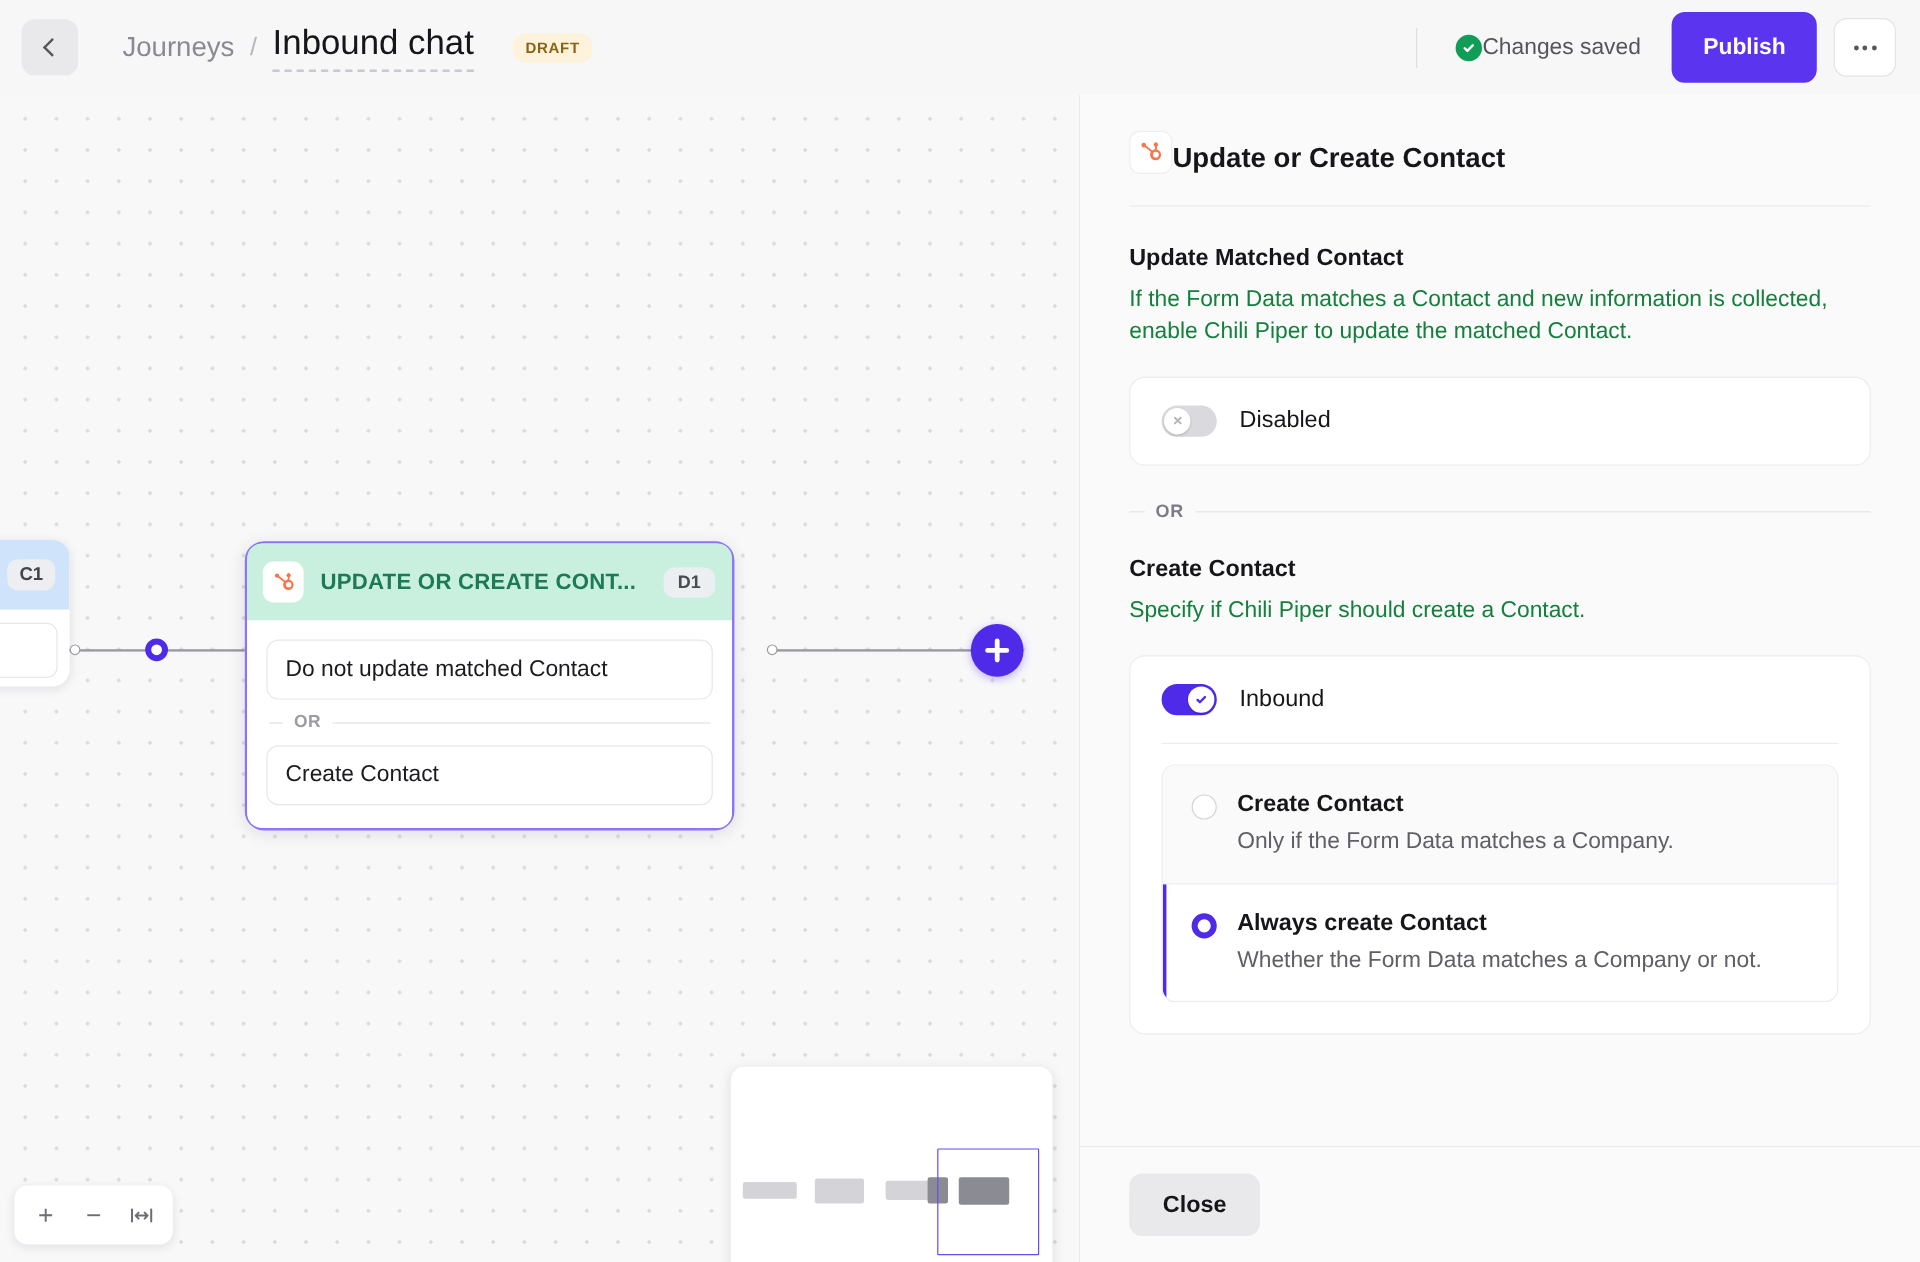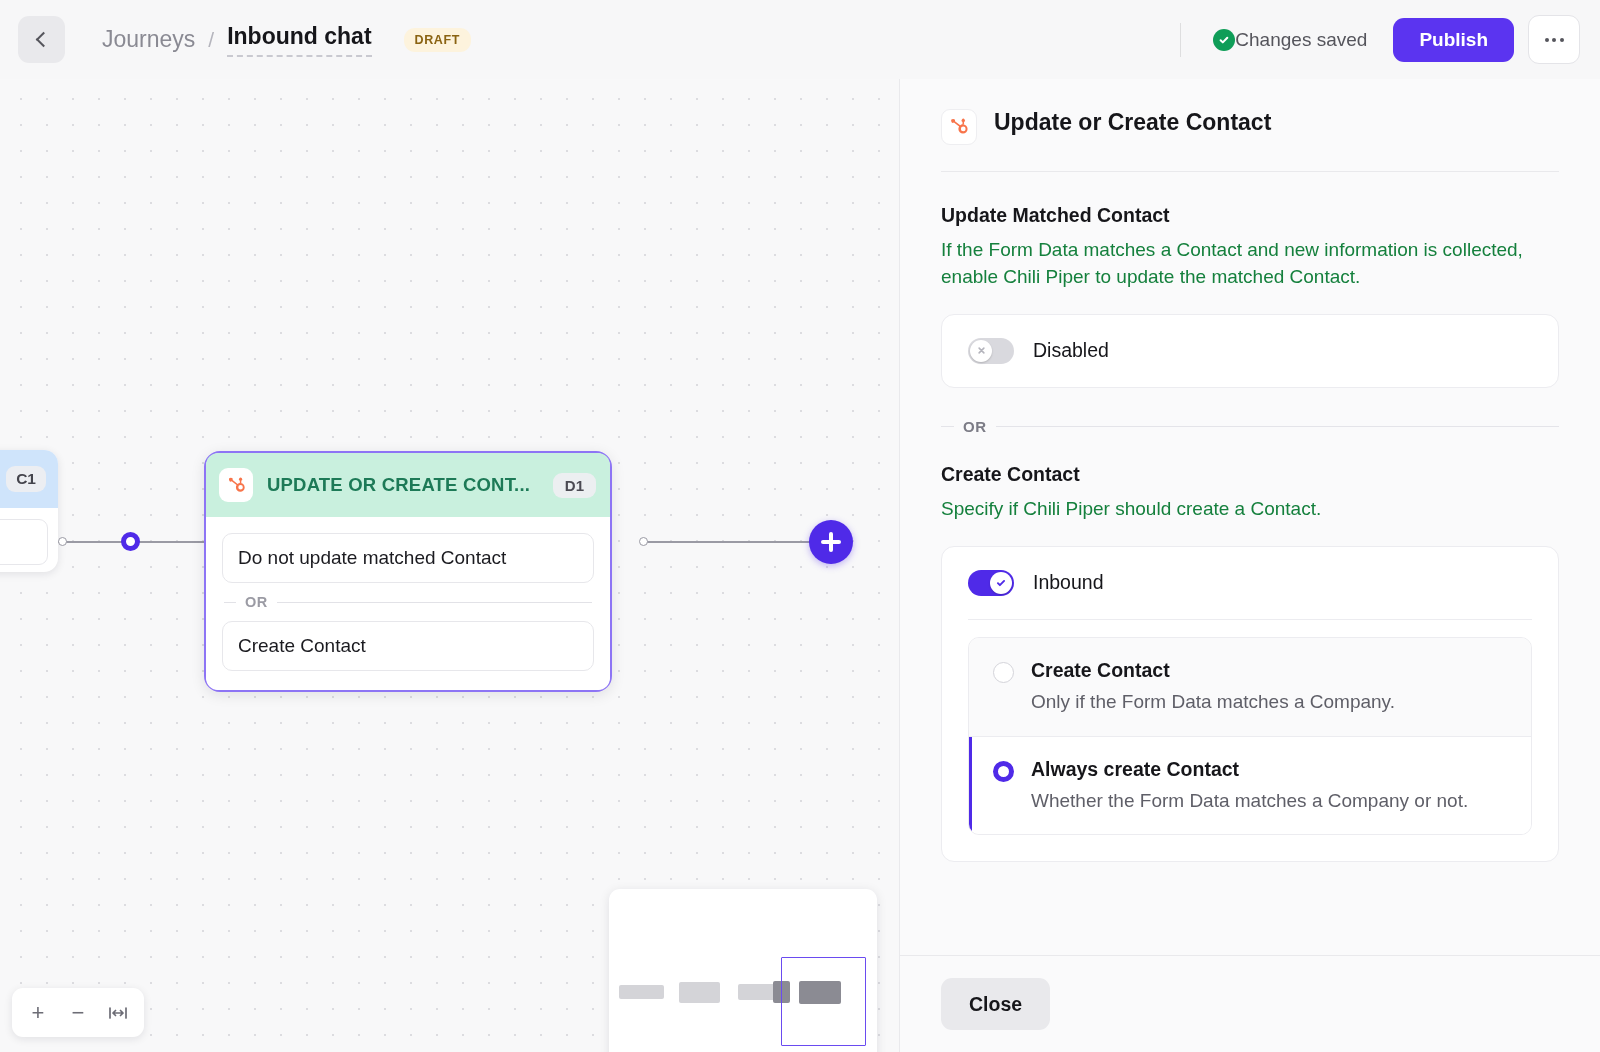--- a/index.html
+++ b/index.html
@@ -24,40 +24,40 @@
     background: #e9e9ec; border: none;
     display: flex; align-items: center; justify-content: center;
     cursor: pointer; flex: 0 0 auto;
   }
   .chev { width: 11px; height: 11px; border-left: 2.2px solid #55555c; border-bottom: 2.2px solid #55555c;
           transform: rotate(45deg); margin-left: 3px; }
   .crumbs { display: flex; align-items: center; margin-left: 37px; gap: 13px; }
   .crumb-root { font-size: 23px; color: #8a8a93; font-weight: 400; cursor: pointer; }
   .crumb-sep { font-size: 21px; color: #b5b5bd; }
   .crumb-cur {
-    font-size: 23px; color: #16161a; font-weight: 700; cursor: text;
+    font-size: 29px; color: #16161a; font-weight: 400; cursor: text;
     border-bottom: 2px dashed #c9c9d0; padding-bottom: 5px;
   }
   .badge-draft {
     margin-left: 19px; background: #fdf3dd; color: #8a6312;
     font-size: 12.5px; font-weight: 700; letter-spacing: .6px;
     padding: 5px 11px; border-radius: 11px;
   }
   .hdr-right { margin-left: auto; display: flex; align-items: center; }
   .hdr-div { width: 1px; height: 34px; background: #dededf; margin-right: 32px; }
   .saved { display: flex; align-items: center; margin-right: 26px; }
   .check-dot {
     width: 22px; height: 22px; border-radius: 50%; background: #0f9d58;
     display: flex; align-items: center; justify-content: center;
   }
   .check-dot svg { display: block; }
   .saved-txt { font-size: 19px; color: #55555c; }
   .publish {
     background: #5b34f0; color: #fff; font-size: 19px; font-weight: 700;
-    border: none; border-radius: 11px; padding: 0 26px; height: 44px;
+    border: none; border-radius: 11px; padding: 0 26px; height: 59px;
     cursor: pointer; font-family: inherit;
   }
   .more {
     margin-left: 14px; width: 52px; height: 49px; border-radius: 11px;
     background: #fff; border: 1px solid #e4e4e8; cursor: pointer;
     display: flex; align-items: center; justify-content: center; gap: 3.5px;
   }
   .more i { width: 4px; height: 4px; border-radius: 50%; background: #55555c; display: block; }
 
   
@@ -166,21 +166,21 @@
     display: flex; align-items: center; justify-content: center; color: #6d6d76; font-size: 22px;
     font-family: inherit;
   }
 
   
   .panel {
     flex: 1; background: #fafafb; border-left: 1px solid #e9e9ec;
     display: flex; flex-direction: column; min-width: 0;
   }
   .panel-head { padding: 30px 41px 0 41px; }
-  .panel-head-row { display: flex; align-items: flex-start; gap: 17px; padding-bottom: 26px; }
+  .panel-head-row { display: flex; align-items: flex-end; padding-bottom: 26px; }
   .panel-hs {
     width: 36px; height: 36px; border-radius: 9px; background: #fff;
     border: 1px solid #eeeef1;
     display: flex; align-items: center; justify-content: center; flex: 0 0 auto;
   }
   .panel-title { font-size: 23px; font-weight: 700; color: #16161a; }
   .panel-scroll { flex: 1; overflow-y: auto; padding: 0 41px 28px 41px; }
   .panel-hr { height: 1px; background: #e9e9ec; margin: 0 0 32px 0; }
 
   .sec-title { font-size: 19.5px; font-weight: 700; color: #16161a; margin-bottom: 10px; }

